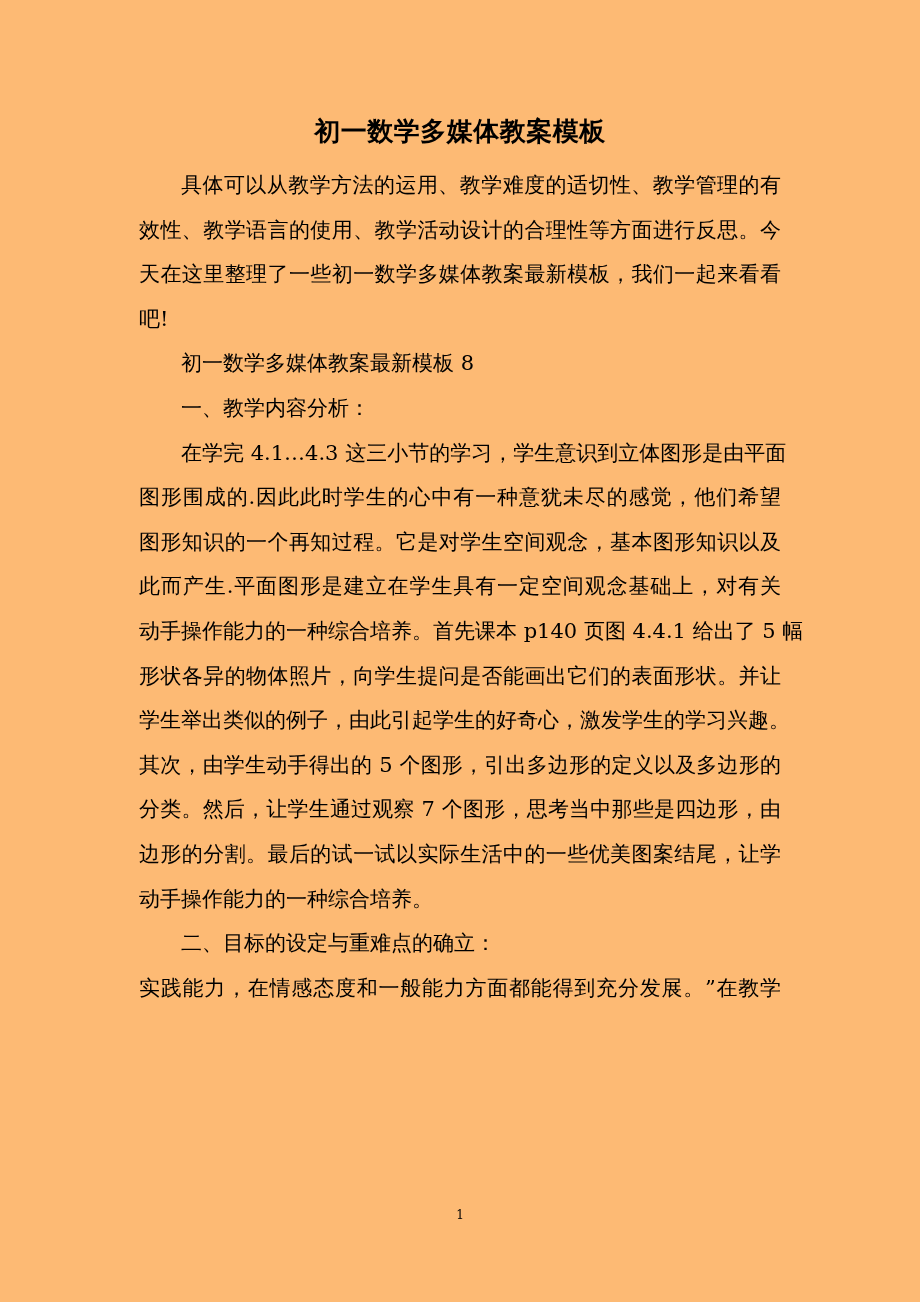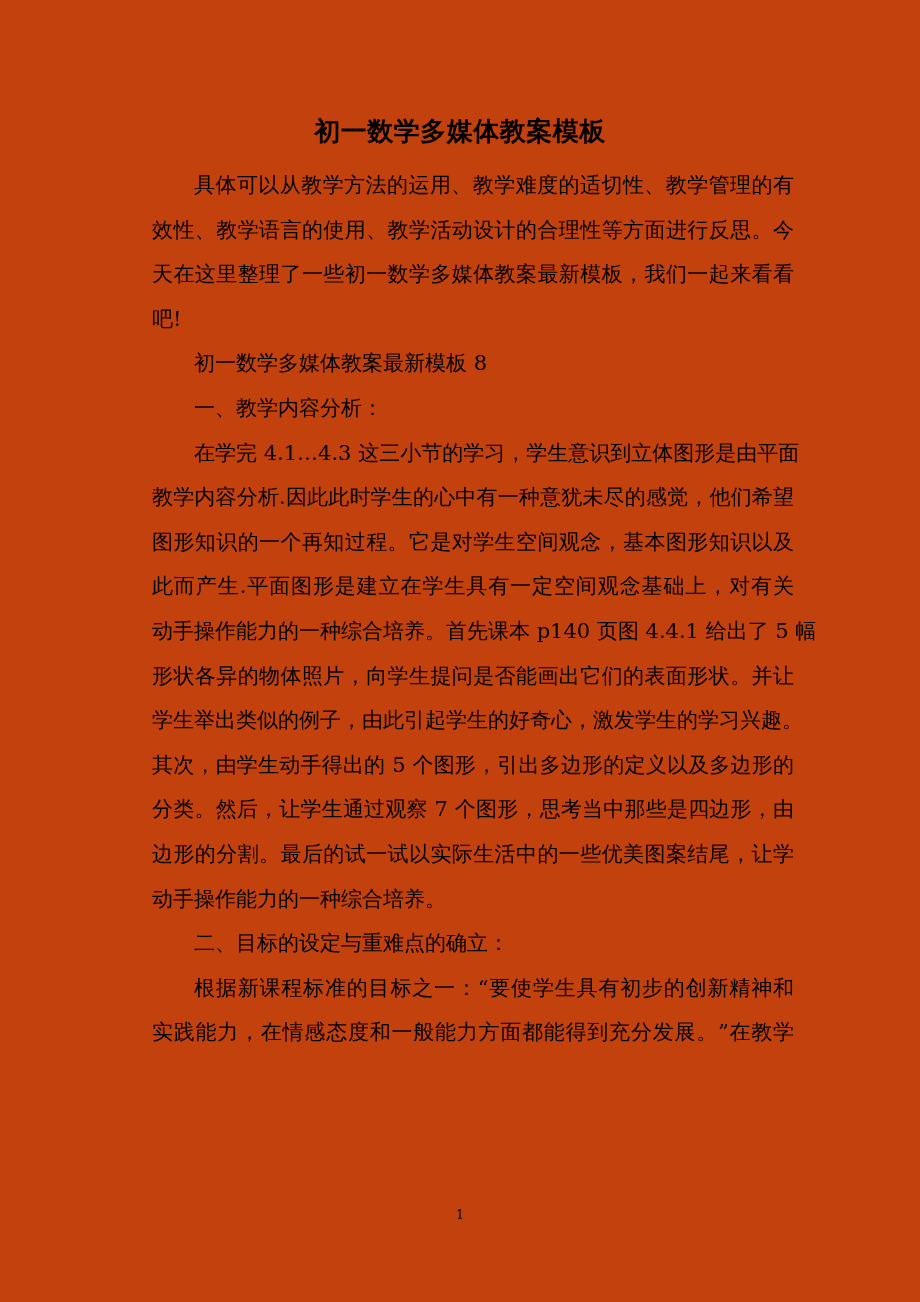--- a/index.html
+++ b/index.html
@@ -14,36 +14,36 @@
       overflow: hidden;
       font-family: "DejaVu Serif", "Liberation Serif", serif;
       color: #000000;
     }
     .page {
       position: absolute;
       left: 0;
       top: 0;
       width: 920px;
       height: 1302px;
-      background: #c2410c;
+      background: #fdba74;
     }
     .title {
       position: absolute;
       left: 0;
       top: 111px;
       width: 920px;
       text-align: center;
       font-size: 26px;
       font-weight: bold;
       line-height: 40px;
       letter-spacing: 0.5px;
     }
     .body-text {
       position: absolute;
-      left: 152px;
+      left: 139px;
       top: 163px;
       width: 642px;
       font-size: 21px;
       line-height: 44.6px;
     }
     .line {
       display: block;
       white-space: nowrap;
       text-align: justify;
       text-align-last: justify;
@@ -73,29 +73,28 @@
   <div class="title">初一数学多媒体教案模板</div>
 
   <div class="body-text">
     <span class="line indent">具体可以从教学方法的运用、教学难度的适切性、教学管理的有</span>
     <span class="line">效性、教学语言的使用、教学活动设计的合理性等方面进行反思。今</span>
     <span class="line">天在这里整理了一些初一数学多媒体教案最新模板，我们一起来看看</span>
     <span class="line last">吧!</span>
     <span class="line indent last">初一数学多媒体教案最新模板 8</span>
     <span class="line indent last">一、教学内容分析：</span>
     <span class="line indent">在学完 4.1…4.3 这三小节的学习，学生意识到立体图形是由平面</span>
-    <span class="line">教学内容分析.因此此时学生的心中有一种意犹未尽的感觉，他们希望</span>
+    <span class="line">图形围成的.因此此时学生的心中有一种意犹未尽的感觉，他们希望</span>
     <span class="line">图形知识的一个再知过程。它是对学生空间观念，基本图形知识以及</span>
     <span class="line">此而产生.平面图形是建立在学生具有一定空间观念基础上，对有关</span>
     <span class="line">动手操作能力的一种综合培养。首先课本 p140 页图 4.4.1 给出了 5 幅</span>
     <span class="line">形状各异的物体照片，向学生提问是否能画出它们的表面形状。并让</span>
     <span class="line">学生举出类似的例子，由此引起学生的好奇心，激发学生的学习兴趣。</span>
     <span class="line">其次，由学生动手得出的 5 个图形，引出多边形的定义以及多边形的</span>
     <span class="line">分类。然后，让学生通过观察 7 个图形，思考当中那些是四边形，由</span>
     <span class="line">边形的分割。最后的试一试以实际生活中的一些优美图案结尾，让学</span>
     <span class="line last">动手操作能力的一种综合培养。</span>
     <span class="line indent last">二、目标的设定与重难点的确立：</span>
-    <span class="line indent">根据新课程标准的目标之一：“要使学生具有初步的创新精神和</span>
     <span class="line">实践能力，在情感态度和一般能力方面都能得到充分发展。”在教学</span>
   </div>
 
   <div class="page-number">1</div>
 </div>
 
 </body></html>

